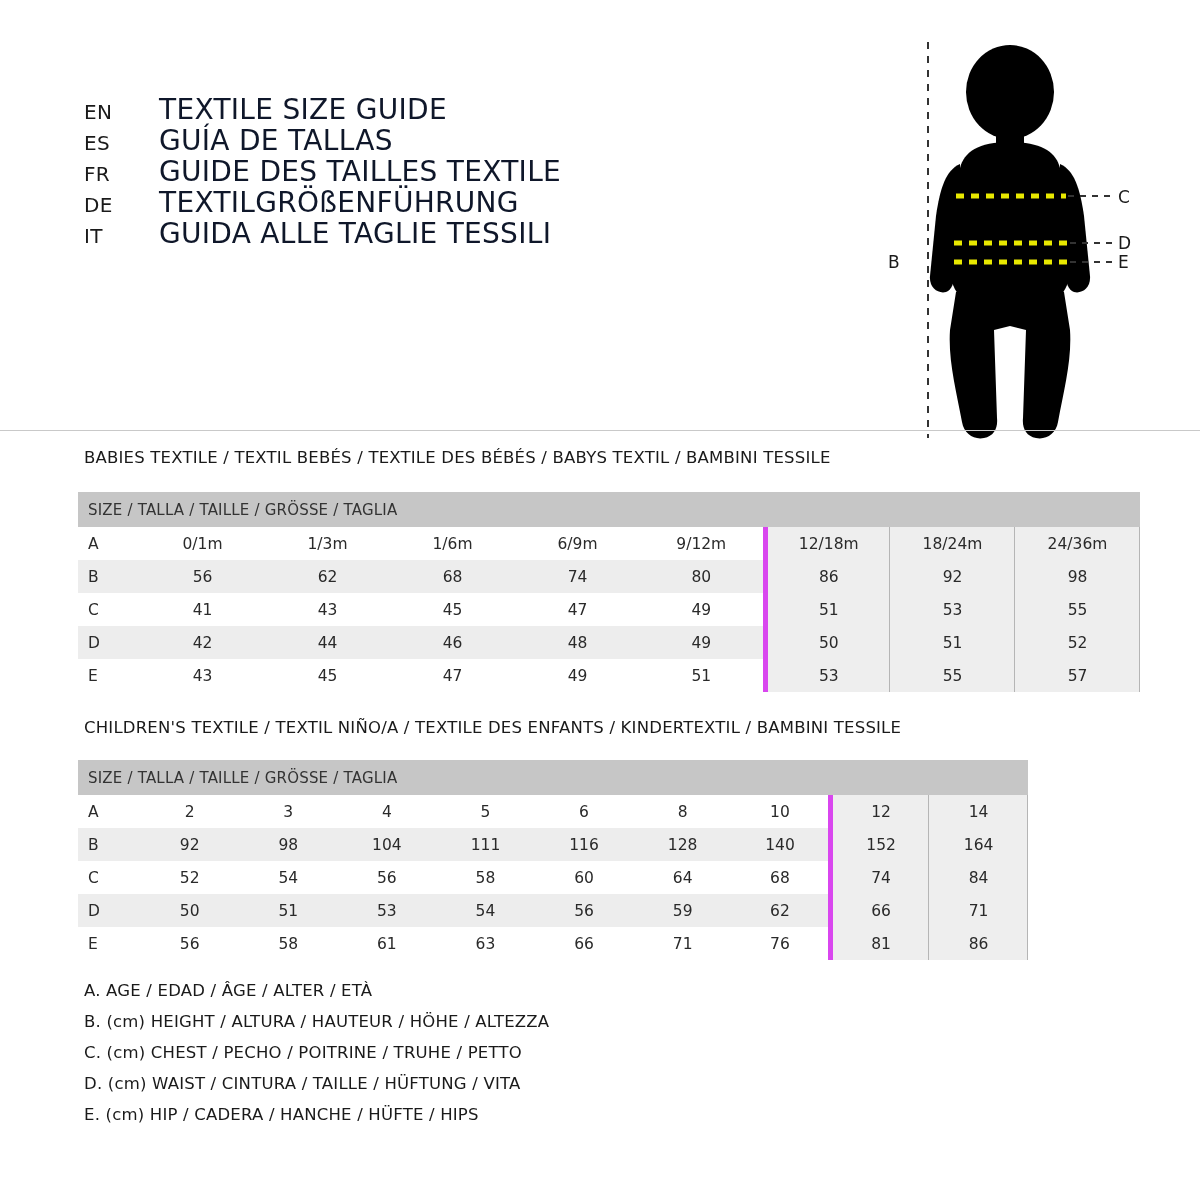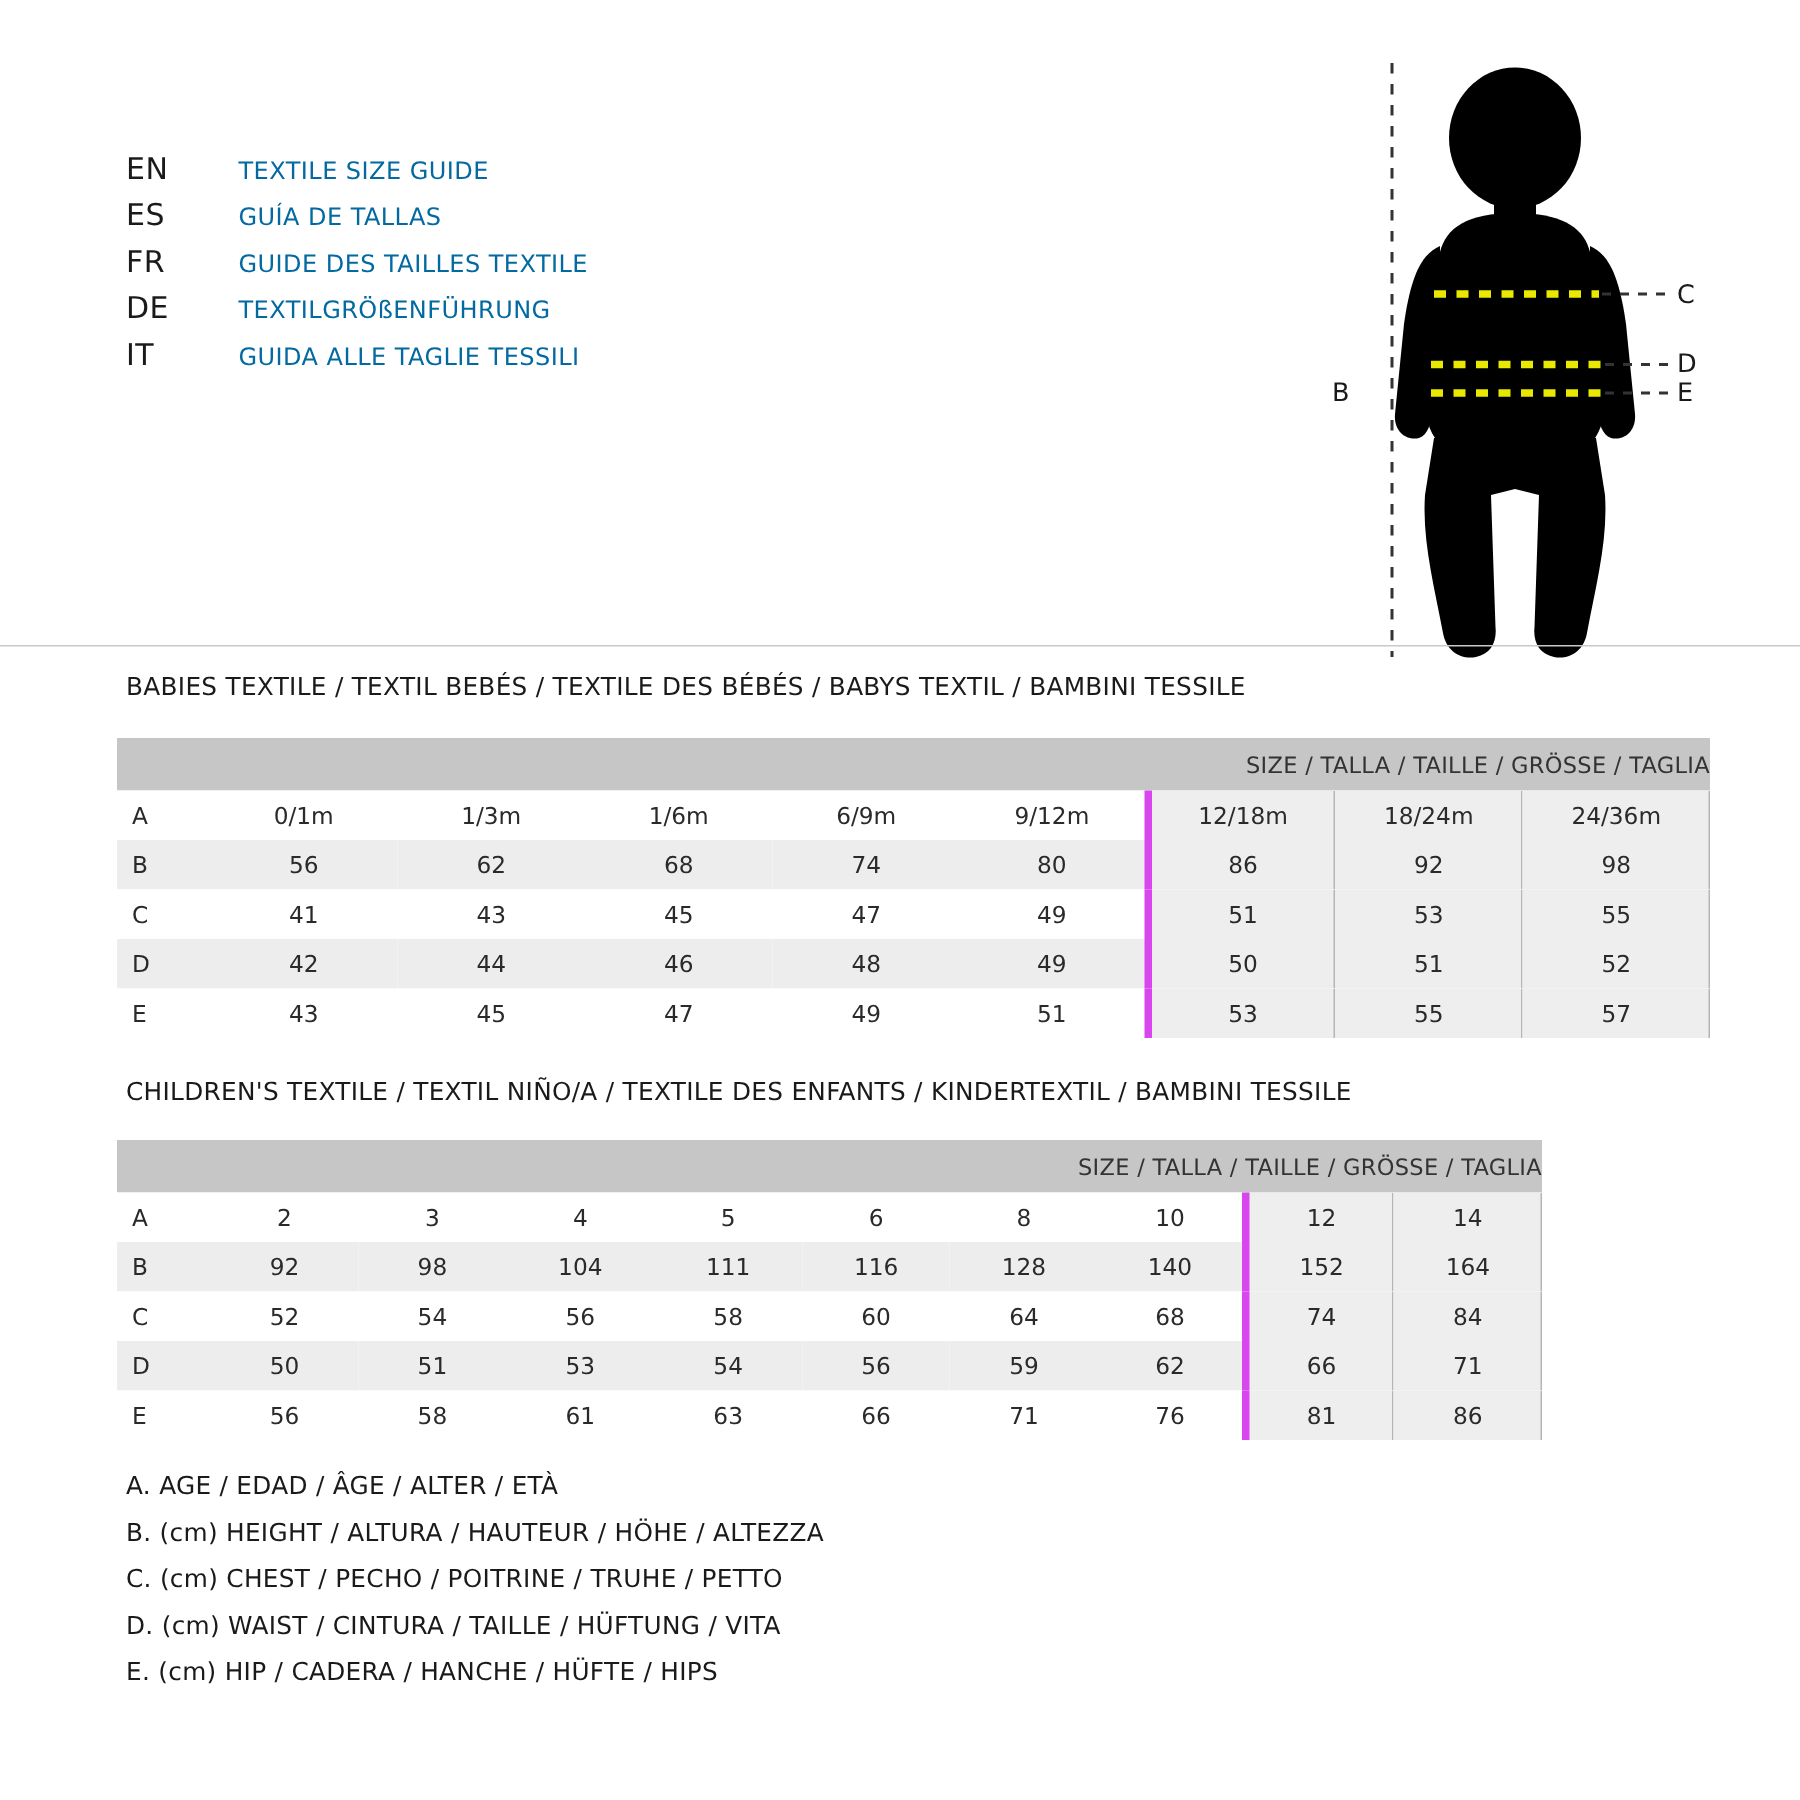--- a/index.html
+++ b/index.html
@@ -35,23 +35,23 @@
     height: 31px;
   }
   .title-lang {
     width: 75px;
     font-size: 20px;
     letter-spacing: 0.3px;
     color: #1a1a1a;
     margin-top: 24px;
   }
   .title-text {
-    font-size: 16px;
+    font-size: 28px;
     letter-spacing: 0.3px;
-    color: #0369a1;
+    color: #0f172a;
     white-space: nowrap;
   }
 
   
   .figure {
     position: absolute;
     left: 860px;
     top: 30px;
     width: 300px;
     height: 420px;
@@ -92,21 +92,21 @@
     font-size: 15.5px;
     color: #2a2a2a;
     table-layout: fixed;
   }
   .size-table .subhead td {
     background: #c6c6c6;
     color: #333;
     font-size: 15px;
     padding: 7px 0 7px 10px;
     letter-spacing: 0.2px;
-    text-align: right;
+    text-align: left;
   }
   .size-table td {
     padding: 6px 0;
     text-align: center;
     height: 21px;
   }
   .size-table td.rowlabel {
     text-align: left;
     padding-left: 10px;
     color: #2a2a2a;

